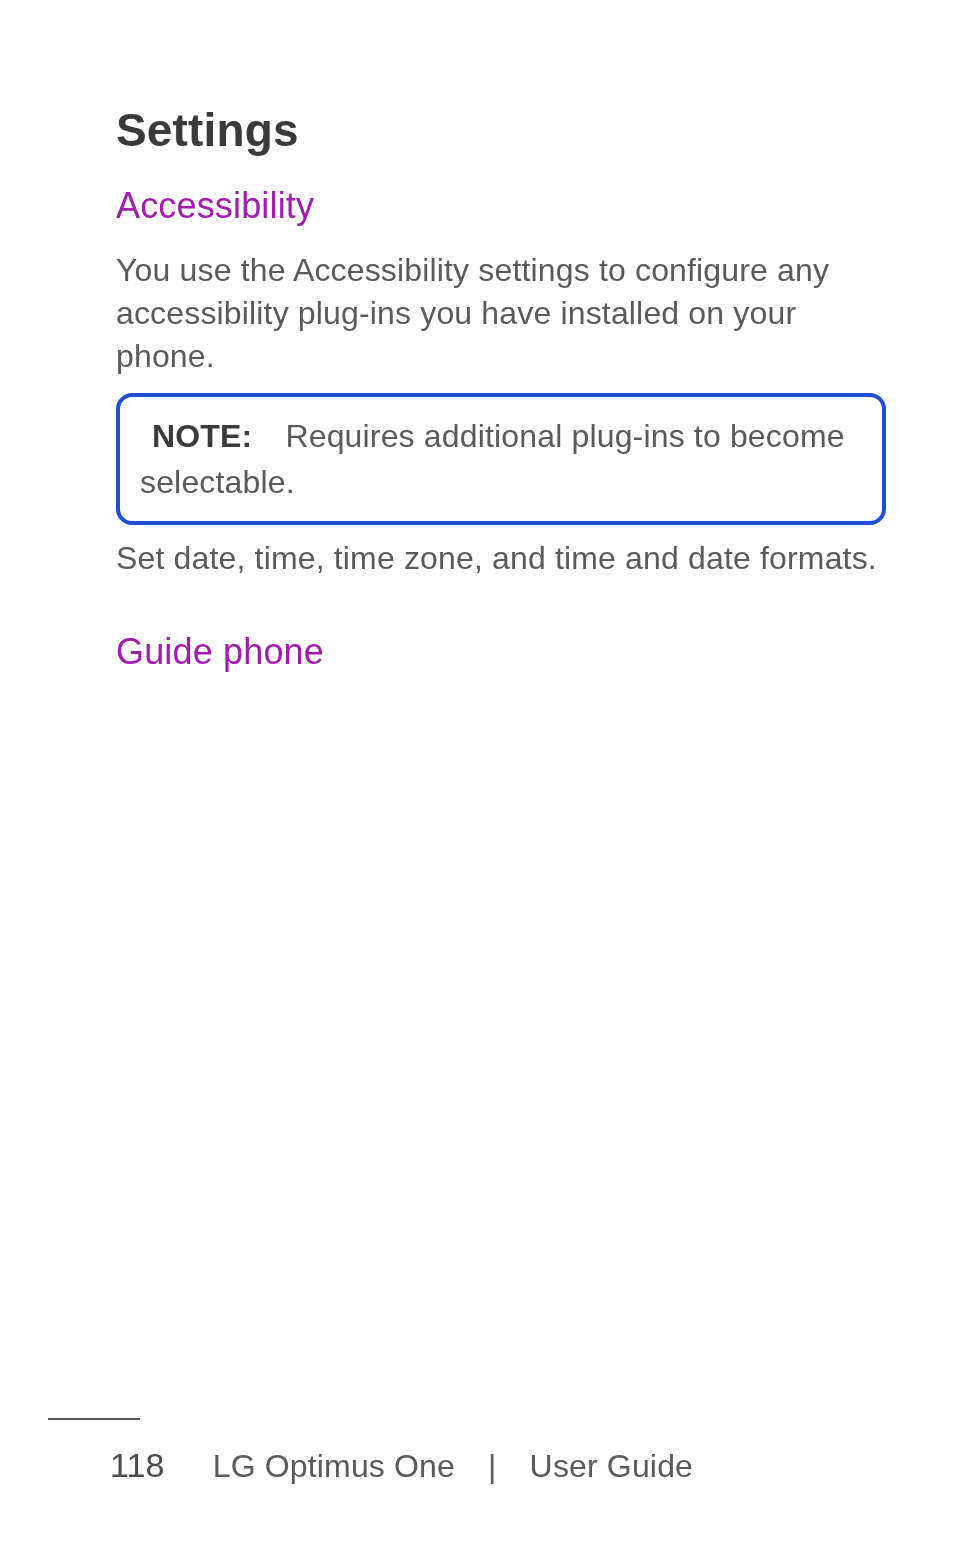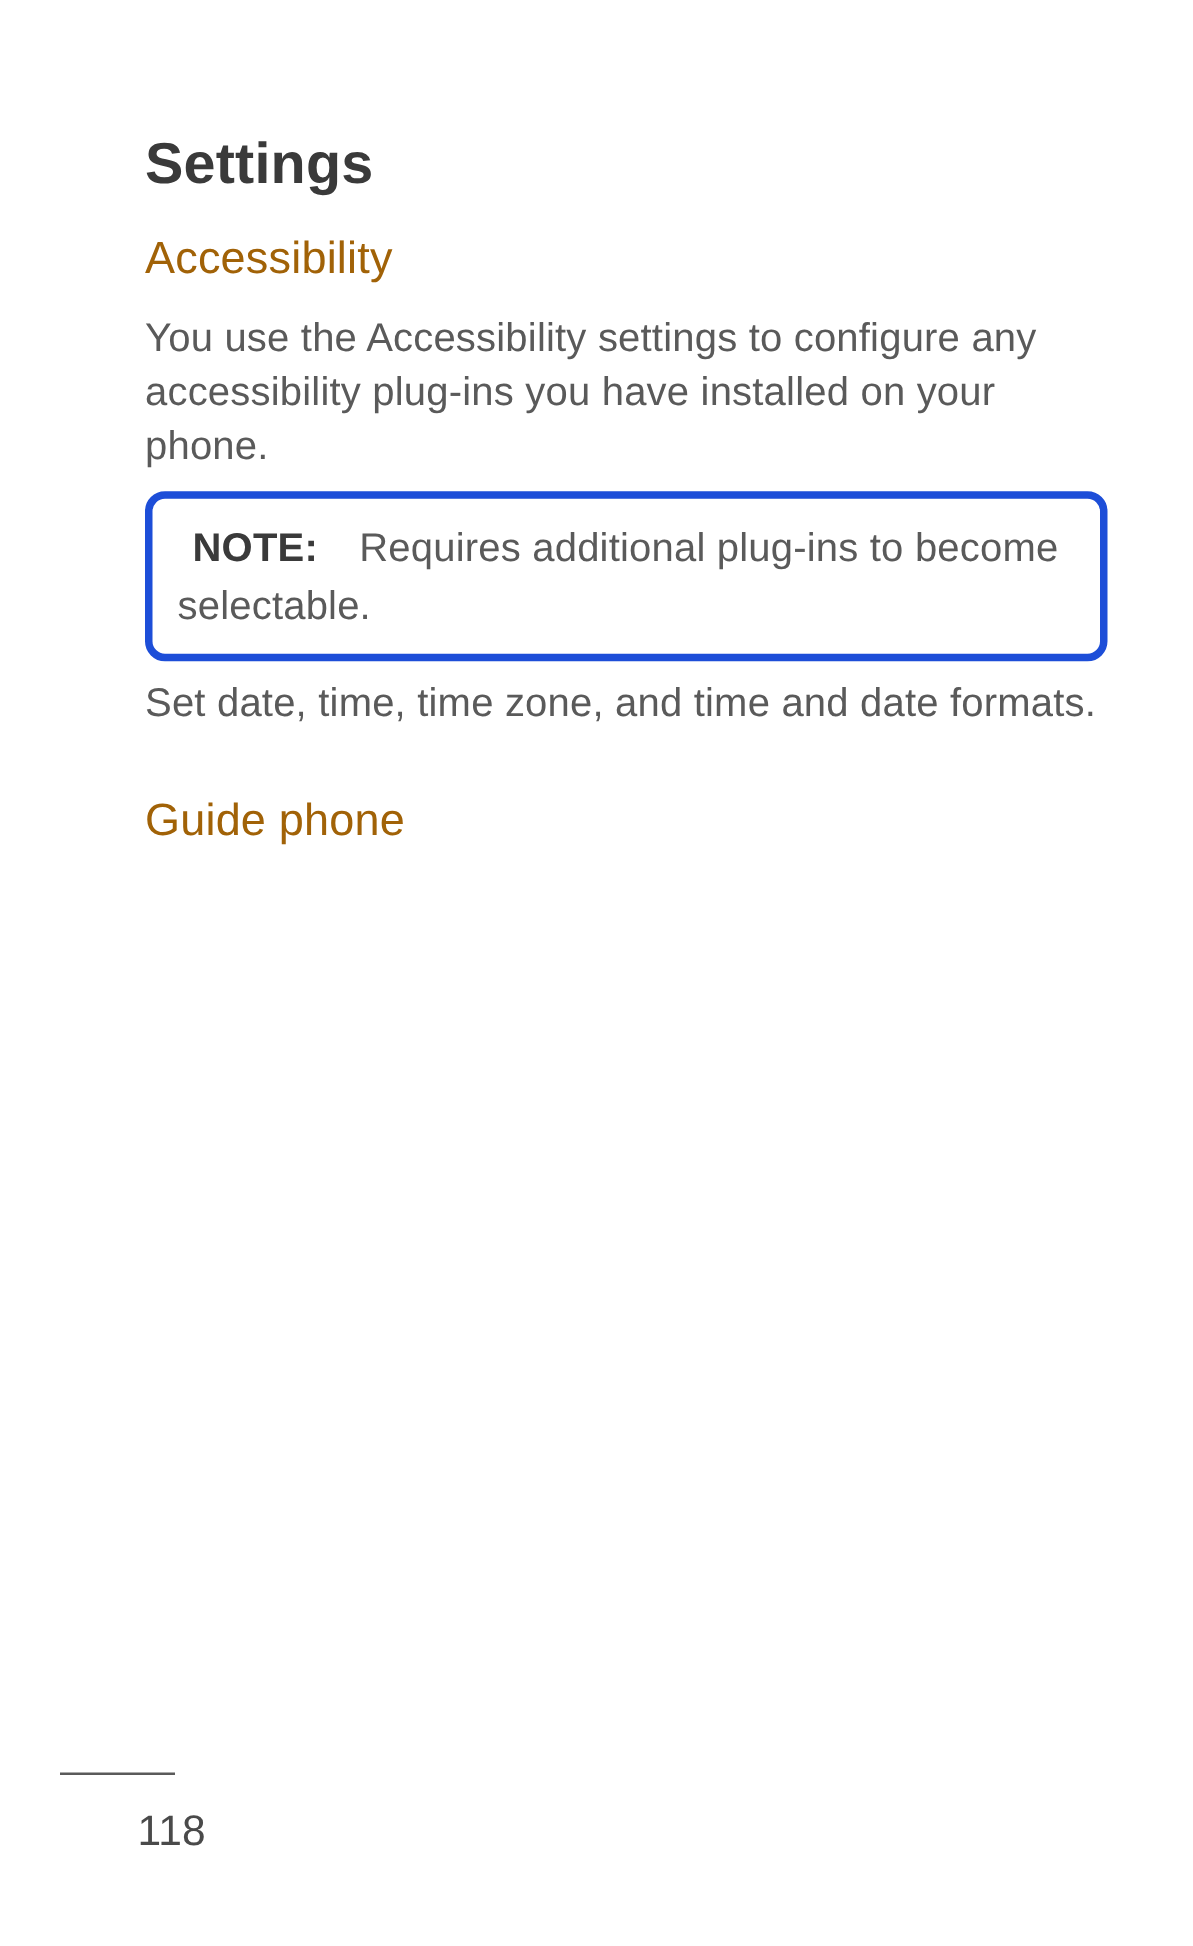--- a/index.html
+++ b/index.html
@@ -22,35 +22,35 @@
   }
   .page-title {
     font-size: 46px;
     font-weight: 600;
     color: #3a3a3a;
     margin-bottom: 28px;
   }
   .section-heading {
     font-size: 36px;
     font-weight: 500;
-    color: #a16207;
+    color: #a21caf;
     margin-bottom: 22px;
     margin-top: 50px;
   }
   .section-heading.first {
     margin-top: 0;
   }
   .body-text {
     font-size: 32px;
     line-height: 1.35;
     color: #5a5a5a;
     margin-bottom: 14px;
   }
   .note-box {
-    border: 6px solid #1d4ed8;
+    border: 4px solid #1d4ed8;
     border-radius: 16px;
     padding: 16px 20px;
     margin-top: 14px;
     font-size: 32px;
     line-height: 1.45;
     color: #5a5a5a;
   }
   .note-label {
     font-weight: 700;
     color: #3a3a3a;
@@ -107,14 +107,17 @@
 
   <h2 class="section-heading">Guide phone</h2>
 
 
 </div>
 
 <div class="footer">
   <div class="footer-rule"></div>
   <div class="footer-inner">
     <span class="page-number">118</span>
+    <span class="footer-text">
+      <span>LG Optimus One</span><span>  |  </span><span>User Guide</span>
+    </span>
   </div>
 </div>
 
 </body></html>

